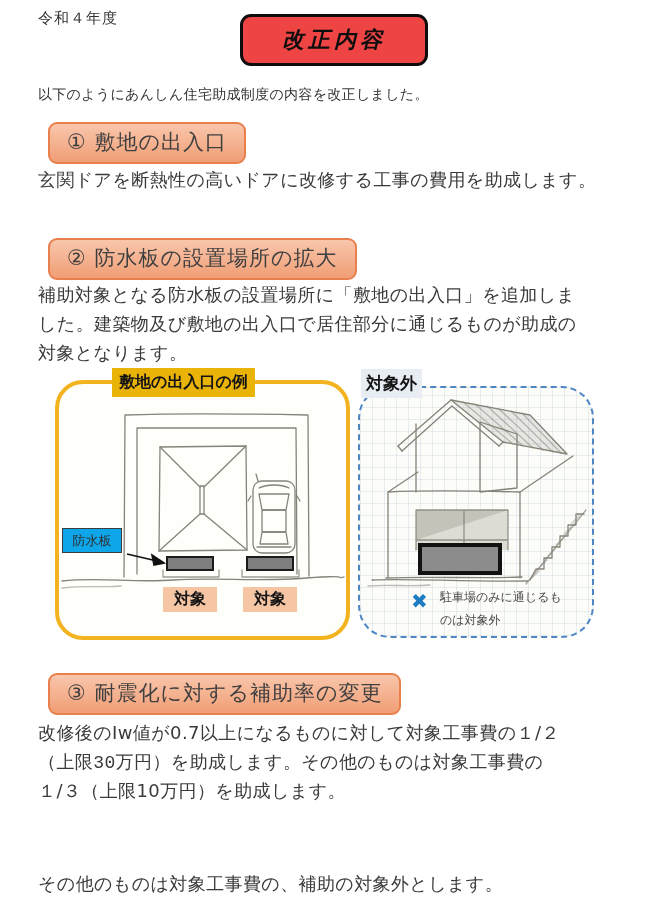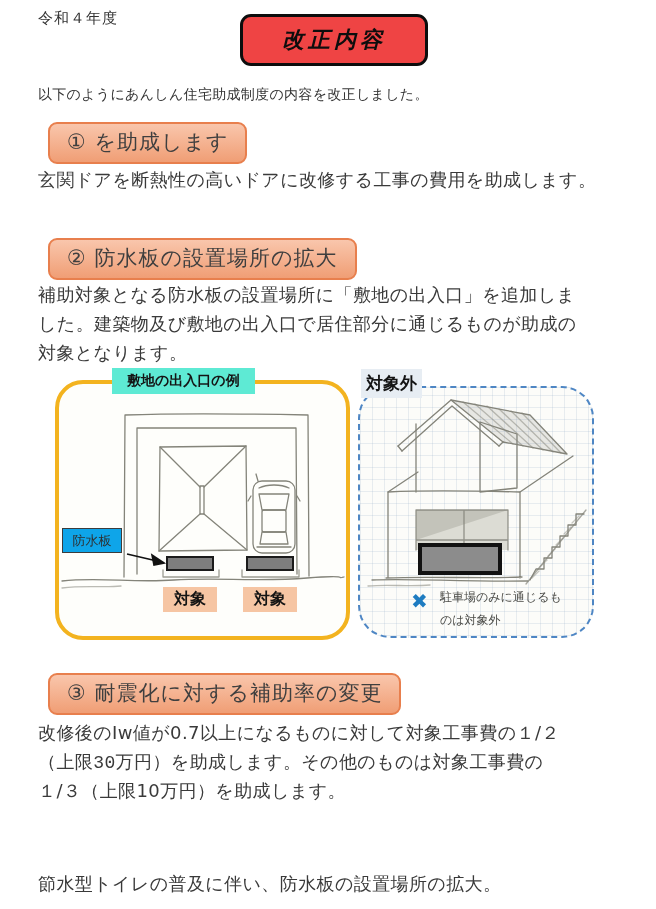--- a/index.html
+++ b/index.html
@@ -34,22 +34,22 @@
   .p2a { top:283px; } .p2b { top:312px; } .p2c { top:341px; }
   .p3a { top:721px; } .p3b { top:750px;font-family:Liberation Mono, monospace; } .p3c { top:779px; }
   .p4  { top:872px; }
 
   
   .panel-left {
     left:55px; top:380px; width:287px; height:252px;
     border:4px solid #F3B31F; border-radius:28px; background:#FEFEFB;
   }
   .caption-left {
-    left:112px; top:368px; padding:4px 15px; background:#5eead4;
-    font-size:14px; font-weight:bold; color:#141414; z-index:3; white-space:nowrap;
+    left:112px; top:368px; padding:4px 7px; background:#eab308;
+    font-size:16px; font-weight:bold; color:#141414; z-index:3; white-space:nowrap;
   }
   .panel-right {
     left:358px; top:386px; width:232px; height:248px;
     border:2px dashed #4E86C4; border-radius:32px;
     background-color:#FCFCF9;
     background-image:
       repeating-linear-gradient(0deg, rgba(125,155,185,.16) 0 1px, transparent 1px 12px),
       repeating-linear-gradient(90deg, rgba(125,155,185,.16) 0 1px, transparent 1px 12px);
   }
   .caption-right {
@@ -80,21 +80,21 @@
 <div class="page">
 
   <div class="abs fiscal-year">令和４年度</div>
 
   <div class="abs title-box">
     <span>改正内容</span>
   </div>
 
   <div class="abs intro">以下のようにあんしん住宅助成制度の内容を改正しました。</div>
 
-  <div class="abs sec-header h1">① を助成します</div>
+  <div class="abs sec-header h1">① 敷地の出入口</div>
   <div class="abs body-line p1">玄関ドアを断熱性の高いドアに改修する工事の費用を助成します。</div>
 
   <div class="abs body-line p2a">補助対象となる防水板の設置場所に「敷地の出入口」を追加しま</div>
   <div class="abs sec-header h2">② 防水板の設置場所の拡大</div>
   <div class="abs body-line p2b">した。建築物及び敷地の出入口で居住部分に通じるものが助成の</div>
   <div class="abs body-line p2c">対象となります。</div>
 
   <div class="abs caption-left">敷地の出入口の例</div>
   <div class="abs panel-left">
     <svg class="sketch" viewBox="0 0 287 252" xmlns="http://www.w3.org/2000/svg">
@@ -186,15 +186,15 @@
   </div>
   <div class="abs x-mark">✖</div>
   <div class="abs note-line n1">駐車場のみに通じるも</div>
   <div class="abs note-line n2">のは対象外</div>
 
   <div class="abs sec-header h3">③ 耐震化に対する補助率の変更</div>
   <div class="abs body-line p3a">改修後のIw値が0.7以上になるものに対して対象工事費の１/２</div>
   <div class="abs body-line p3b">（上限30万円）を助成します。その他のものは対象工事費の</div>
   <div class="abs body-line p3c">１/３（上限10万円）を助成します。</div>
 
-  <div class="abs body-line p4">節水型トイレの普及に伴い、防水板の設置場所の拡大。</div>
+  <div class="abs body-line p4">その他のものは対象工事費の、補助の対象外とします。</div>
 
 </div>
 
 </body></html>

